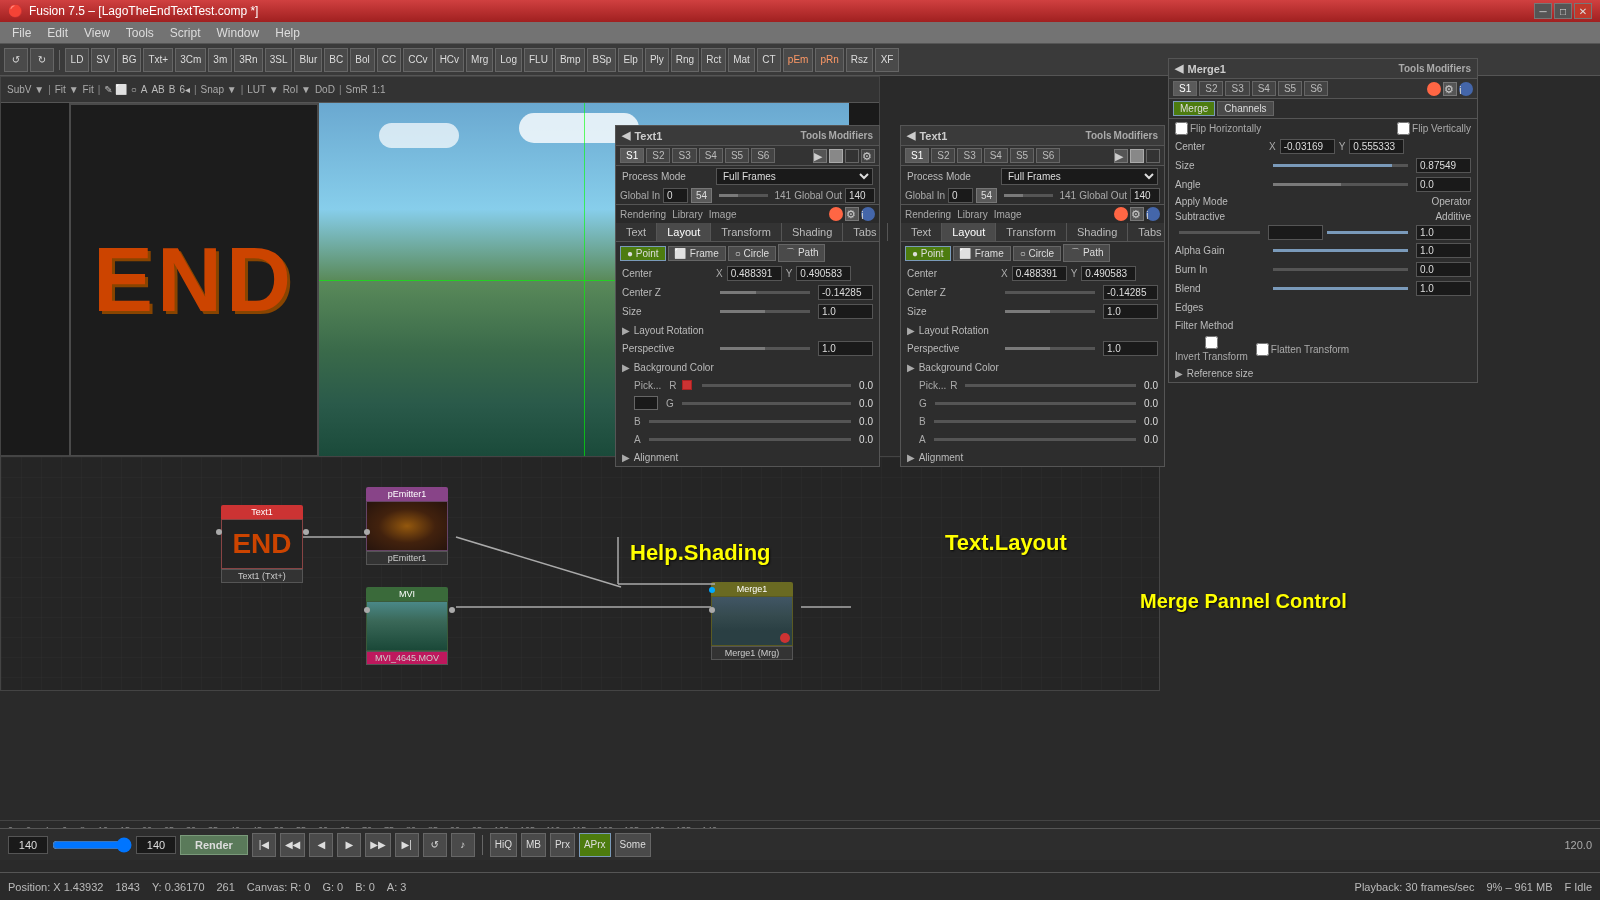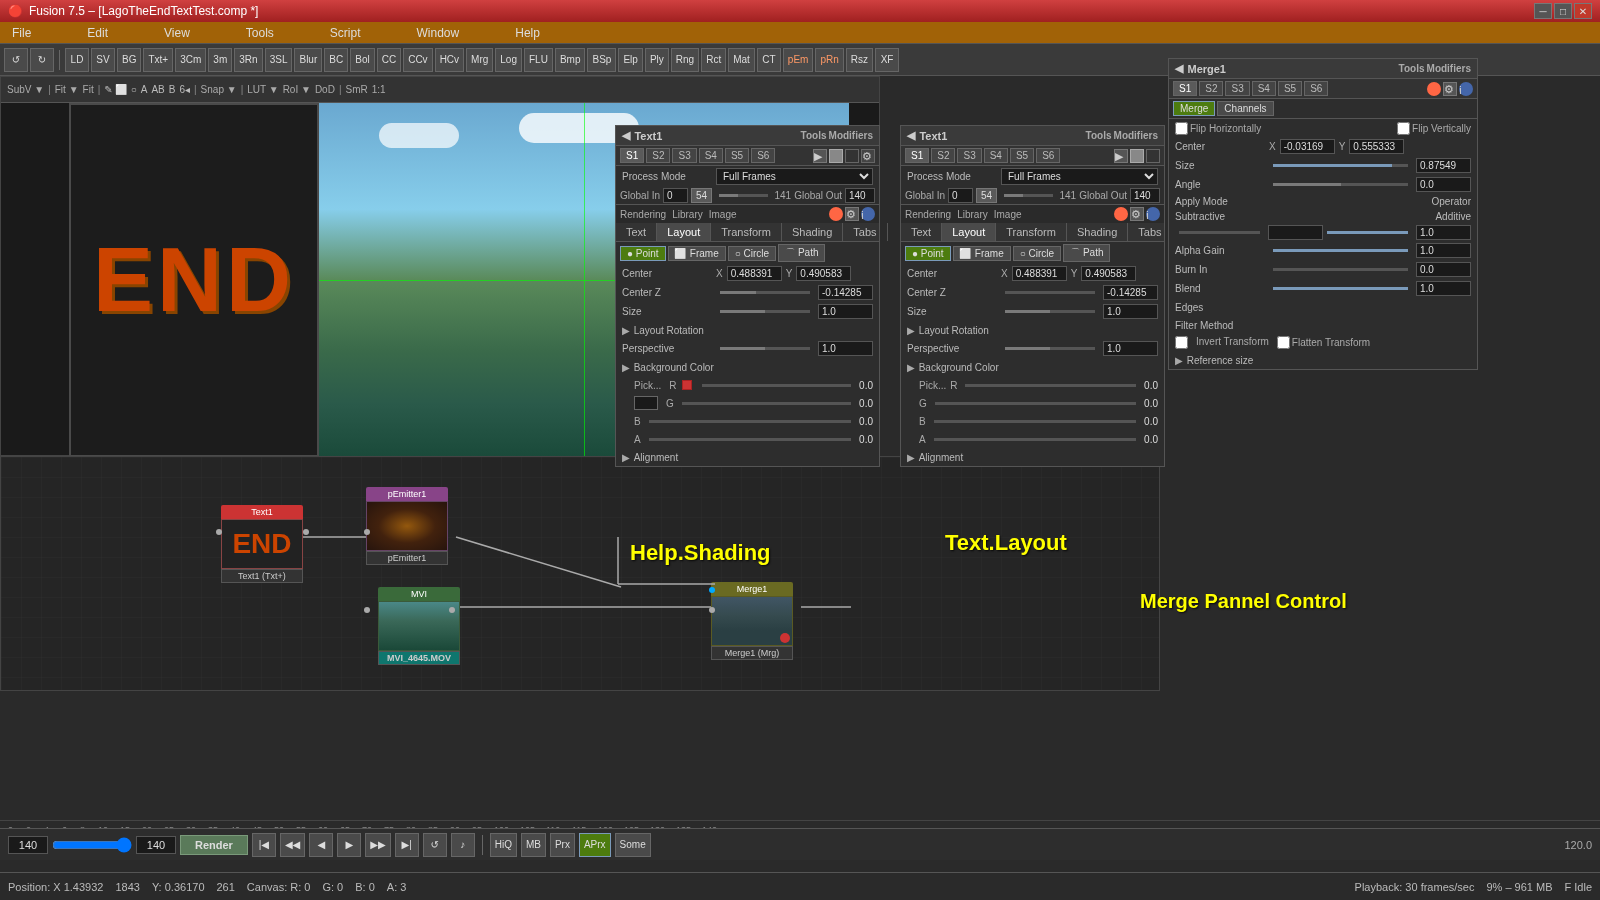--- a/index.html
+++ b/index.html
@@ -36,26 +36,25 @@
       font-size: 10px;
       display: flex; align-items: center; justify-content: center;
       cursor: pointer;
     }
     .win-btn.close { background: #c0392b; }
 
     
     #menubar {
       width: 100%;
       height: 22px;
-      background: #a16207;
+      background: #737373;
       display: flex;
       align-items: center;
       padding: 0 4px;
       border-bottom: 1px solid #555;
-      gap: 40px;
     }
     .menu-item {
       padding: 2px 8px;
       color: #ddd;
       font-size: 12px;
       cursor: pointer;
     }
 
     
     #toolbar {
@@ -313,26 +312,26 @@
   </div>
 
   <div style="position:absolute; left:365px; top:30px; width:82px;">
     <div style="background:#884488; padding:2px 4px; font-size:9px; text-align:center; color:white; border-radius:2px 2px 0 0;">pEmitter1</div>
     <div style="width:82px; height:50px; background:#3a2040; border:1px solid #664466; overflow:hidden;">
       <div style="width:100%; height:100%; background:radial-gradient(ellipse, #aa6600 0%, #442200 50%, #221100 100%); opacity:0.8;"></div>
     </div>
     <div style="background:#333; padding:1px 4px; font-size:9px; text-align:center; color:#ccc; border:1px solid #555;">pEmitter1</div>
   </div>
 
-  <div style="position:absolute; left:365px; top:130px; width:82px;margin-left:12px;">
+  <div style="position:absolute; left:365px; top:130px; width:82px;">
     <div style="background:#3a6a3a; padding:2px 4px; font-size:9px; text-align:center; color:white; border-radius:2px 2px 0 0;">MVI</div>
     <div style="width:82px; height:50px; background:#1a3a2a; border:1px solid #3a5a3a; overflow:hidden;">
       <div style="width:100%; height:100%; background:linear-gradient(to bottom, #4a8888 0%, #3a6858 40%, #2a5848 70%, #1a4838 100%);"></div>
     </div>
-    <div style="background:#0f766e; padding:1px 4px; font-size:9px; text-align:center; color:#ccc; border:1px solid #555;font-weight:bold;">MVI_4645.MOV</div>
+    <div style="background:#be185d; padding:1px 4px; font-size:9px; text-align:center; color:#ccc; border:1px solid #555;">MVI_4645.MOV</div>
   </div>
 
   <div style="position:absolute; left:710px; top:125px; width:82px;">
     <div style="background:#6a6a22; padding:2px 4px; font-size:9px; text-align:center; color:white; border-radius:2px 2px 0 0;">Merge1</div>
     <div style="width:82px; height:50px; background:#2a2a12; border:1px solid #5a5a22; overflow:hidden; position:relative;">
       <div style="width:100%; height:100%; background:linear-gradient(to bottom, #4a6888 0%, #3a5868 40%, #2a4858 70%); opacity:0.7;"></div>
       <div style="position:absolute; bottom:2px; right:2px; width:10px; height:10px; background:#cc3333; border-radius:50%;"></div>
     </div>
     <div style="background:#333; padding:1px 4px; font-size:9px; text-align:center; color:#ccc; border:1px solid #555;">Merge1 (Mrg)</div>
   </div>
@@ -743,21 +742,21 @@
   <div class="prop-row">
     <span class="prop-label">Edges</span>
   </div>
 
 
   <div class="prop-row">
     <span class="prop-label">Filter Method</span>
   </div>
 
   <div style="display:flex; align-items:center; padding:2px 6px; gap:8px;">
-    <label style="font-size:10px; color:#aaa; display:flex; align-items:flex-start; gap:8px;">
+    <label style="font-size:10px; color:#aaa; display:flex; align-items:center; gap:2px;flex-direction:column;">
       <input type="checkbox" style=""> 
         <span>Invert Transform</span>
     </label>
     <label style="font-size:10px; color:#aaa; display:flex; align-items:center; gap:2px;">
       <input type="checkbox" style=""> 
         <span>Flatten Transform</span>
     </label>
   </div>
 
   <div class="prop-row">

